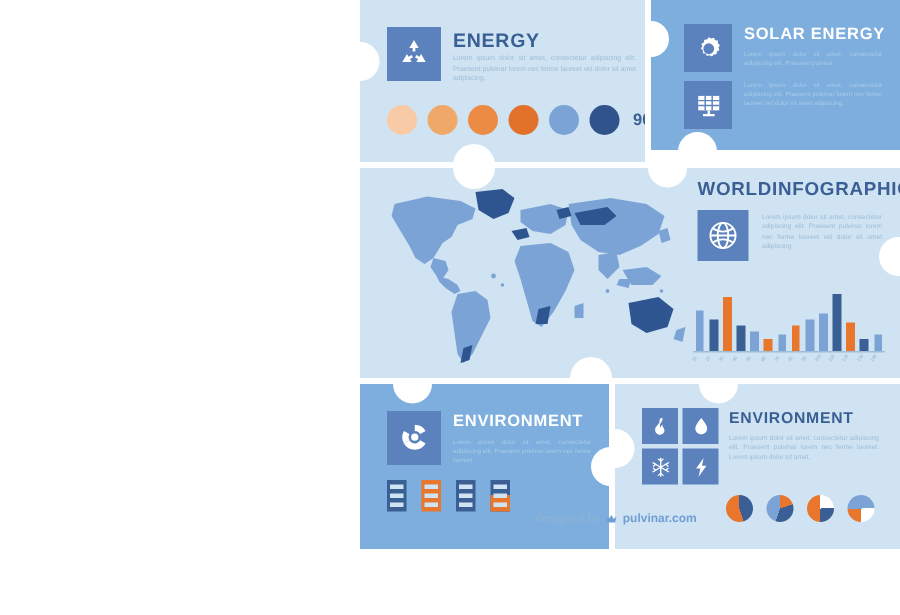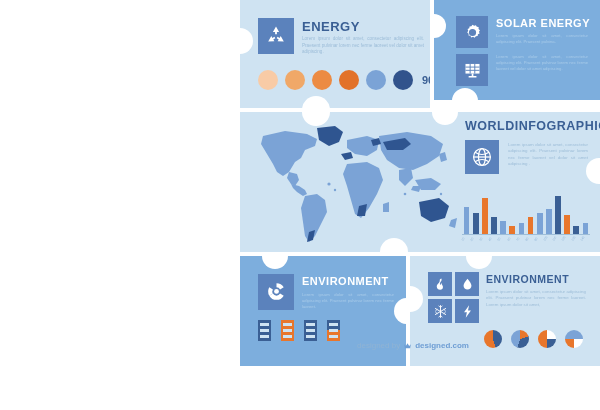--- a/index.html
+++ b/index.html
@@ -317,16 +317,16 @@
          background:conic-gradient(from 0deg,#ffffff 0deg 90deg,#3a5f94 90deg 180deg,#e8762c 180deg 360deg);"></div>
     <div class="pie" style="left:155px;top:74px;
          background:conic-gradient(from 0deg,#7ba3d6 0deg 90deg,#ffffff 90deg 180deg,#e8762c 180deg 270deg,#7ba3d6 270deg 360deg);"></div>
   </div>
 
   <div id="footer">
     <span class="plain">designed by</span>
     <svg width="9" height="8" viewBox="0 0 24 24">
       <path fill="#6f9ed4" d="M2 7 L7 12 L12 4 L17 12 L22 7 L20 19 L4 19 Z"></path>
     </svg>
-    <span>designed.com</span>
+    <span>pulvinar.com</span>
   </div>
 
 </div>
 
 </body></html>

